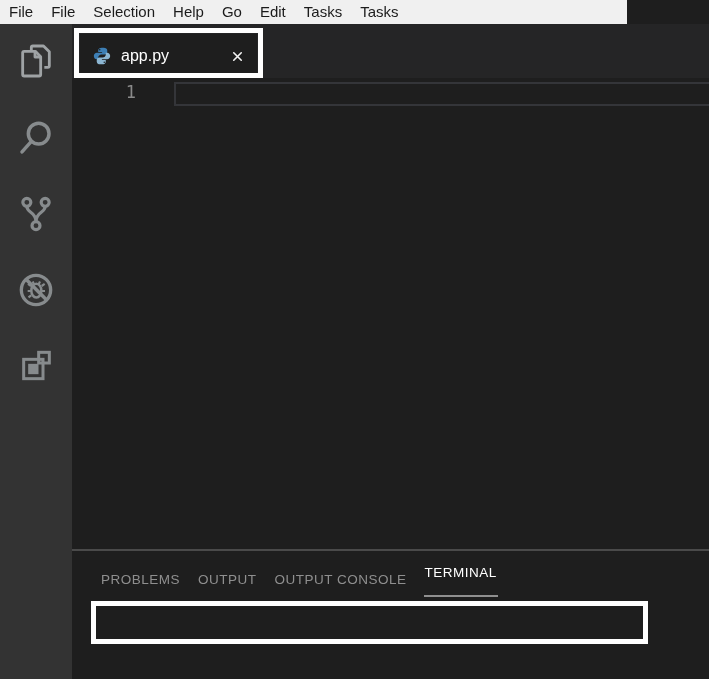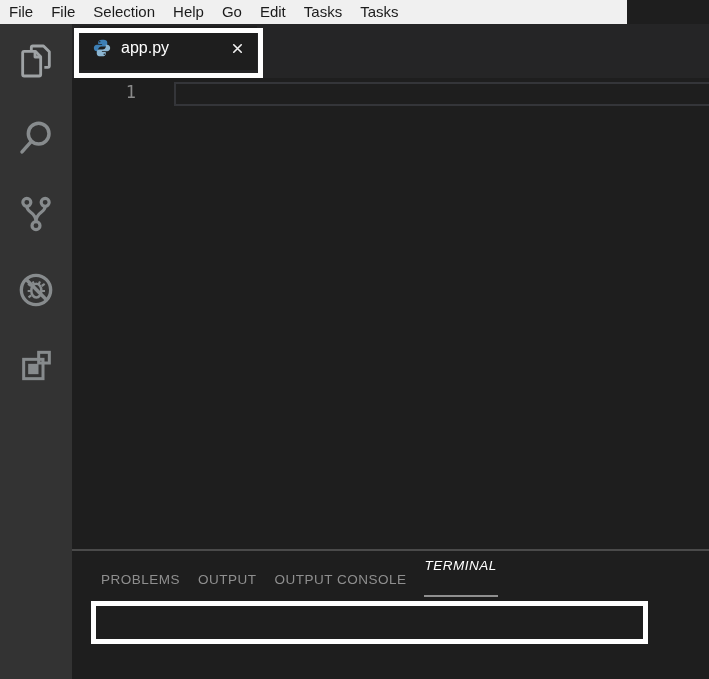--- a/index.html
+++ b/index.html
@@ -35,21 +35,21 @@
   }
   .ab-item svg { width:40px; height:40px; }
   .ab-item.first { color:var(--activity-icon-bright,#9fa3a5); }
 
   
   .tabbar {
     position:absolute; top:24px; left:72px; width:637px; height:54px;
     background:var(--tab-bar-bg,#252526);
   }
   .tab {
-    position:absolute; left:8px; top:2px; width:177px; height:44px;
+    position:absolute; left:8px; top:10px; width:177px; height:44px;
     background:var(--editor-bg,#1e1e1e);
     display:flex; align-items:center; padding:0 12px;
   }
   .tab .pyicon { width:20px; height:20px; flex:0 0 auto; }
   .tab .tab-label {
     margin-left:9px; font-size:16px; color:var(--tab-label,#ffffff);
     white-space:nowrap;
   }
   .tab .tab-close {
     margin-left:auto; width:16px; height:16px; display:flex;
@@ -85,22 +85,21 @@
     align-items:flex-end;
   }
   .panel-tab {
     font-size:13.5px; letter-spacing:.5px;
     color:var(--panel-tab-inactive,#8f8f8f);
     padding:0 1px 9px 1px; line-height:16px; cursor:default;
   }
   .panel-tab.active {
     color:var(--panel-tab-active,#ffffff);
     border-bottom:2px solid var(--panel-tab-underline,#8f8f8f);
-    padding-bottom:21px;
-    font-style:italic;
+    padding-bottom:14px;
   }
 
   
   .terminal {
     position:absolute; left:28px; top:57px;
     font-family:"DejaVu Sans Mono", monospace;
     font-size:18px; line-height:33px; font-weight:bold;
     white-space:pre;
     color:var(--terminal-text,#e8e8e8);
   }

